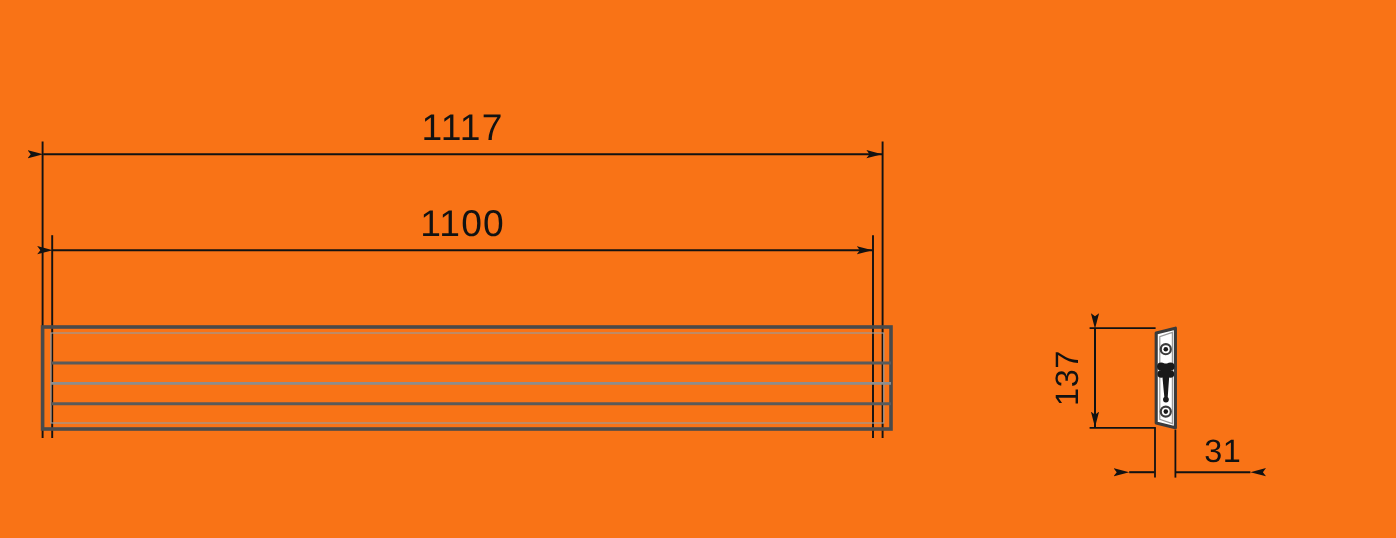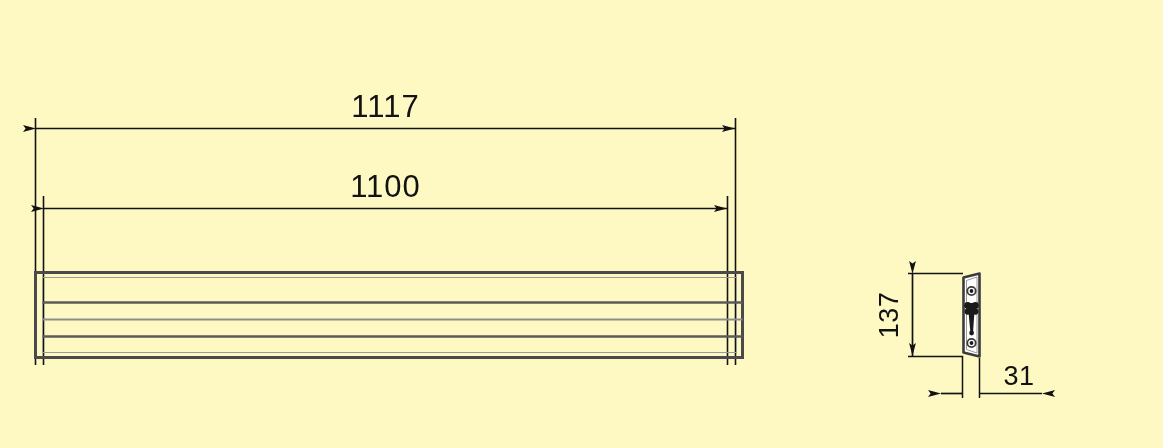--- a/index.html
+++ b/index.html
@@ -7,21 +7,21 @@
     padding: 0;
     background: #ffffff;
   }
   body {
     font-family: "Liberation Sans", sans-serif;
   }
   #drawing-root {
     position: relative;
     width: 1163px;
     height: 448px;
-    background: #fef9c3;
+    background: #f97316;
     overflow: hidden;
   }
   svg.cad {
     display: block;
     width: 1163px;
     height: 448px;
   }
   .dim-text {
     font-family: "Liberation Sans", sans-serif;
     font-size: 31px;

